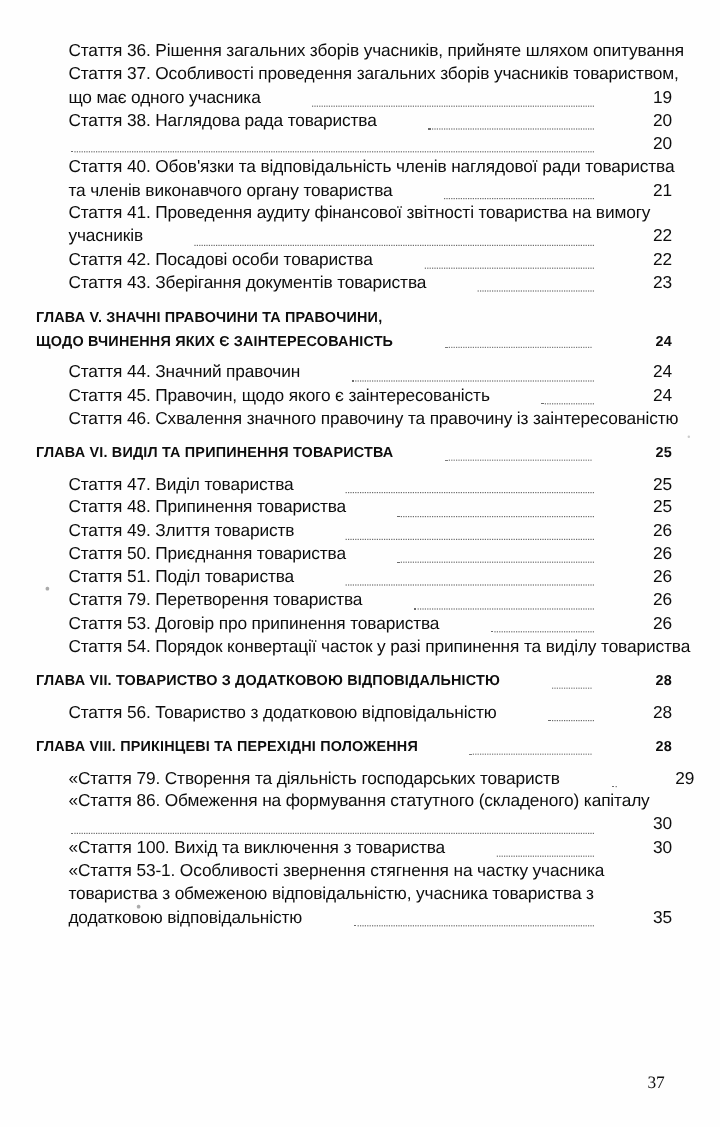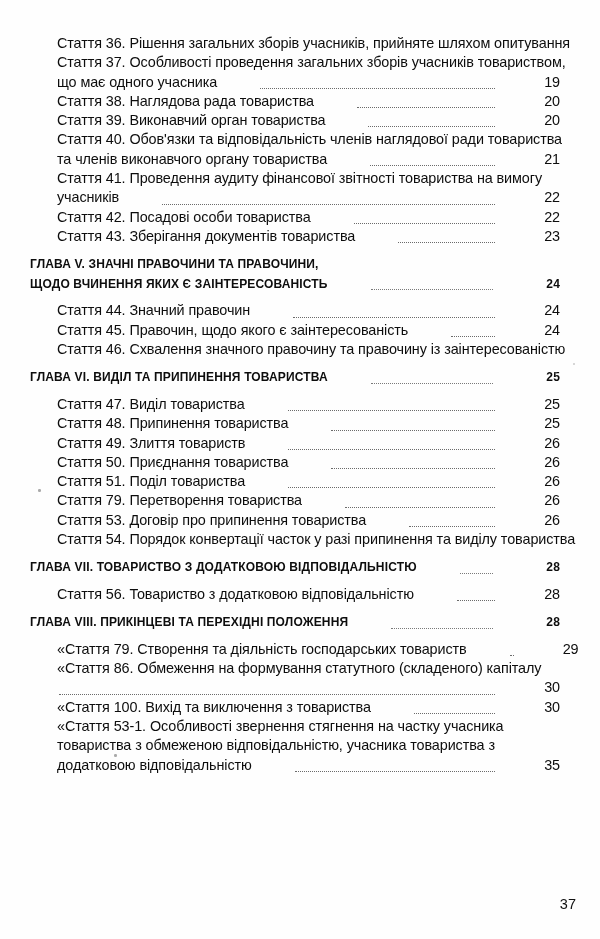--- a/index.html
+++ b/index.html
@@ -104,24 +104,25 @@
     border-bottom: 1px dotted #7a7a7a;
     margin-bottom: 4px;
   }
   .chapter .line.nolead .leader {
     border-bottom: none;
   }
 
   
   .folio {
     position: absolute;
-    right: 24px;
+    right: 46px;
     bottom: 27px;
     font-size: 14.5px;
     color: #111;
+    font-family: Liberation Serif, serif;
   }
 
   
   .speck {
     position: absolute;
     background: #8d8d8d;
     border-radius: 50%;
     opacity: .75;
     pointer-events: none;
   }
@@ -160,21 +161,20 @@
           <div class="line">
             <span class="txt">Стаття 38. Наглядова рада товариства</span>
             <span class="leader"></span>
             <span class="pg">20</span>
           </div>
         </div>
       </div>
       <div class="entry article">
         <div class="rows">
           <div class="line">
-            <span class="txt">Стаття 39. Виконавчий орган товариства</span>
             <span class="leader"></span>
             <span class="pg">20</span>
           </div>
         </div>
       </div>
       <div class="entry article">
         <div class="rows">
           <div class="line nolead">
             <span class="txt">Стаття 40. Обов'язки та відповідальність членів наглядової ради товариства</span>
             <span class="leader"></span>

